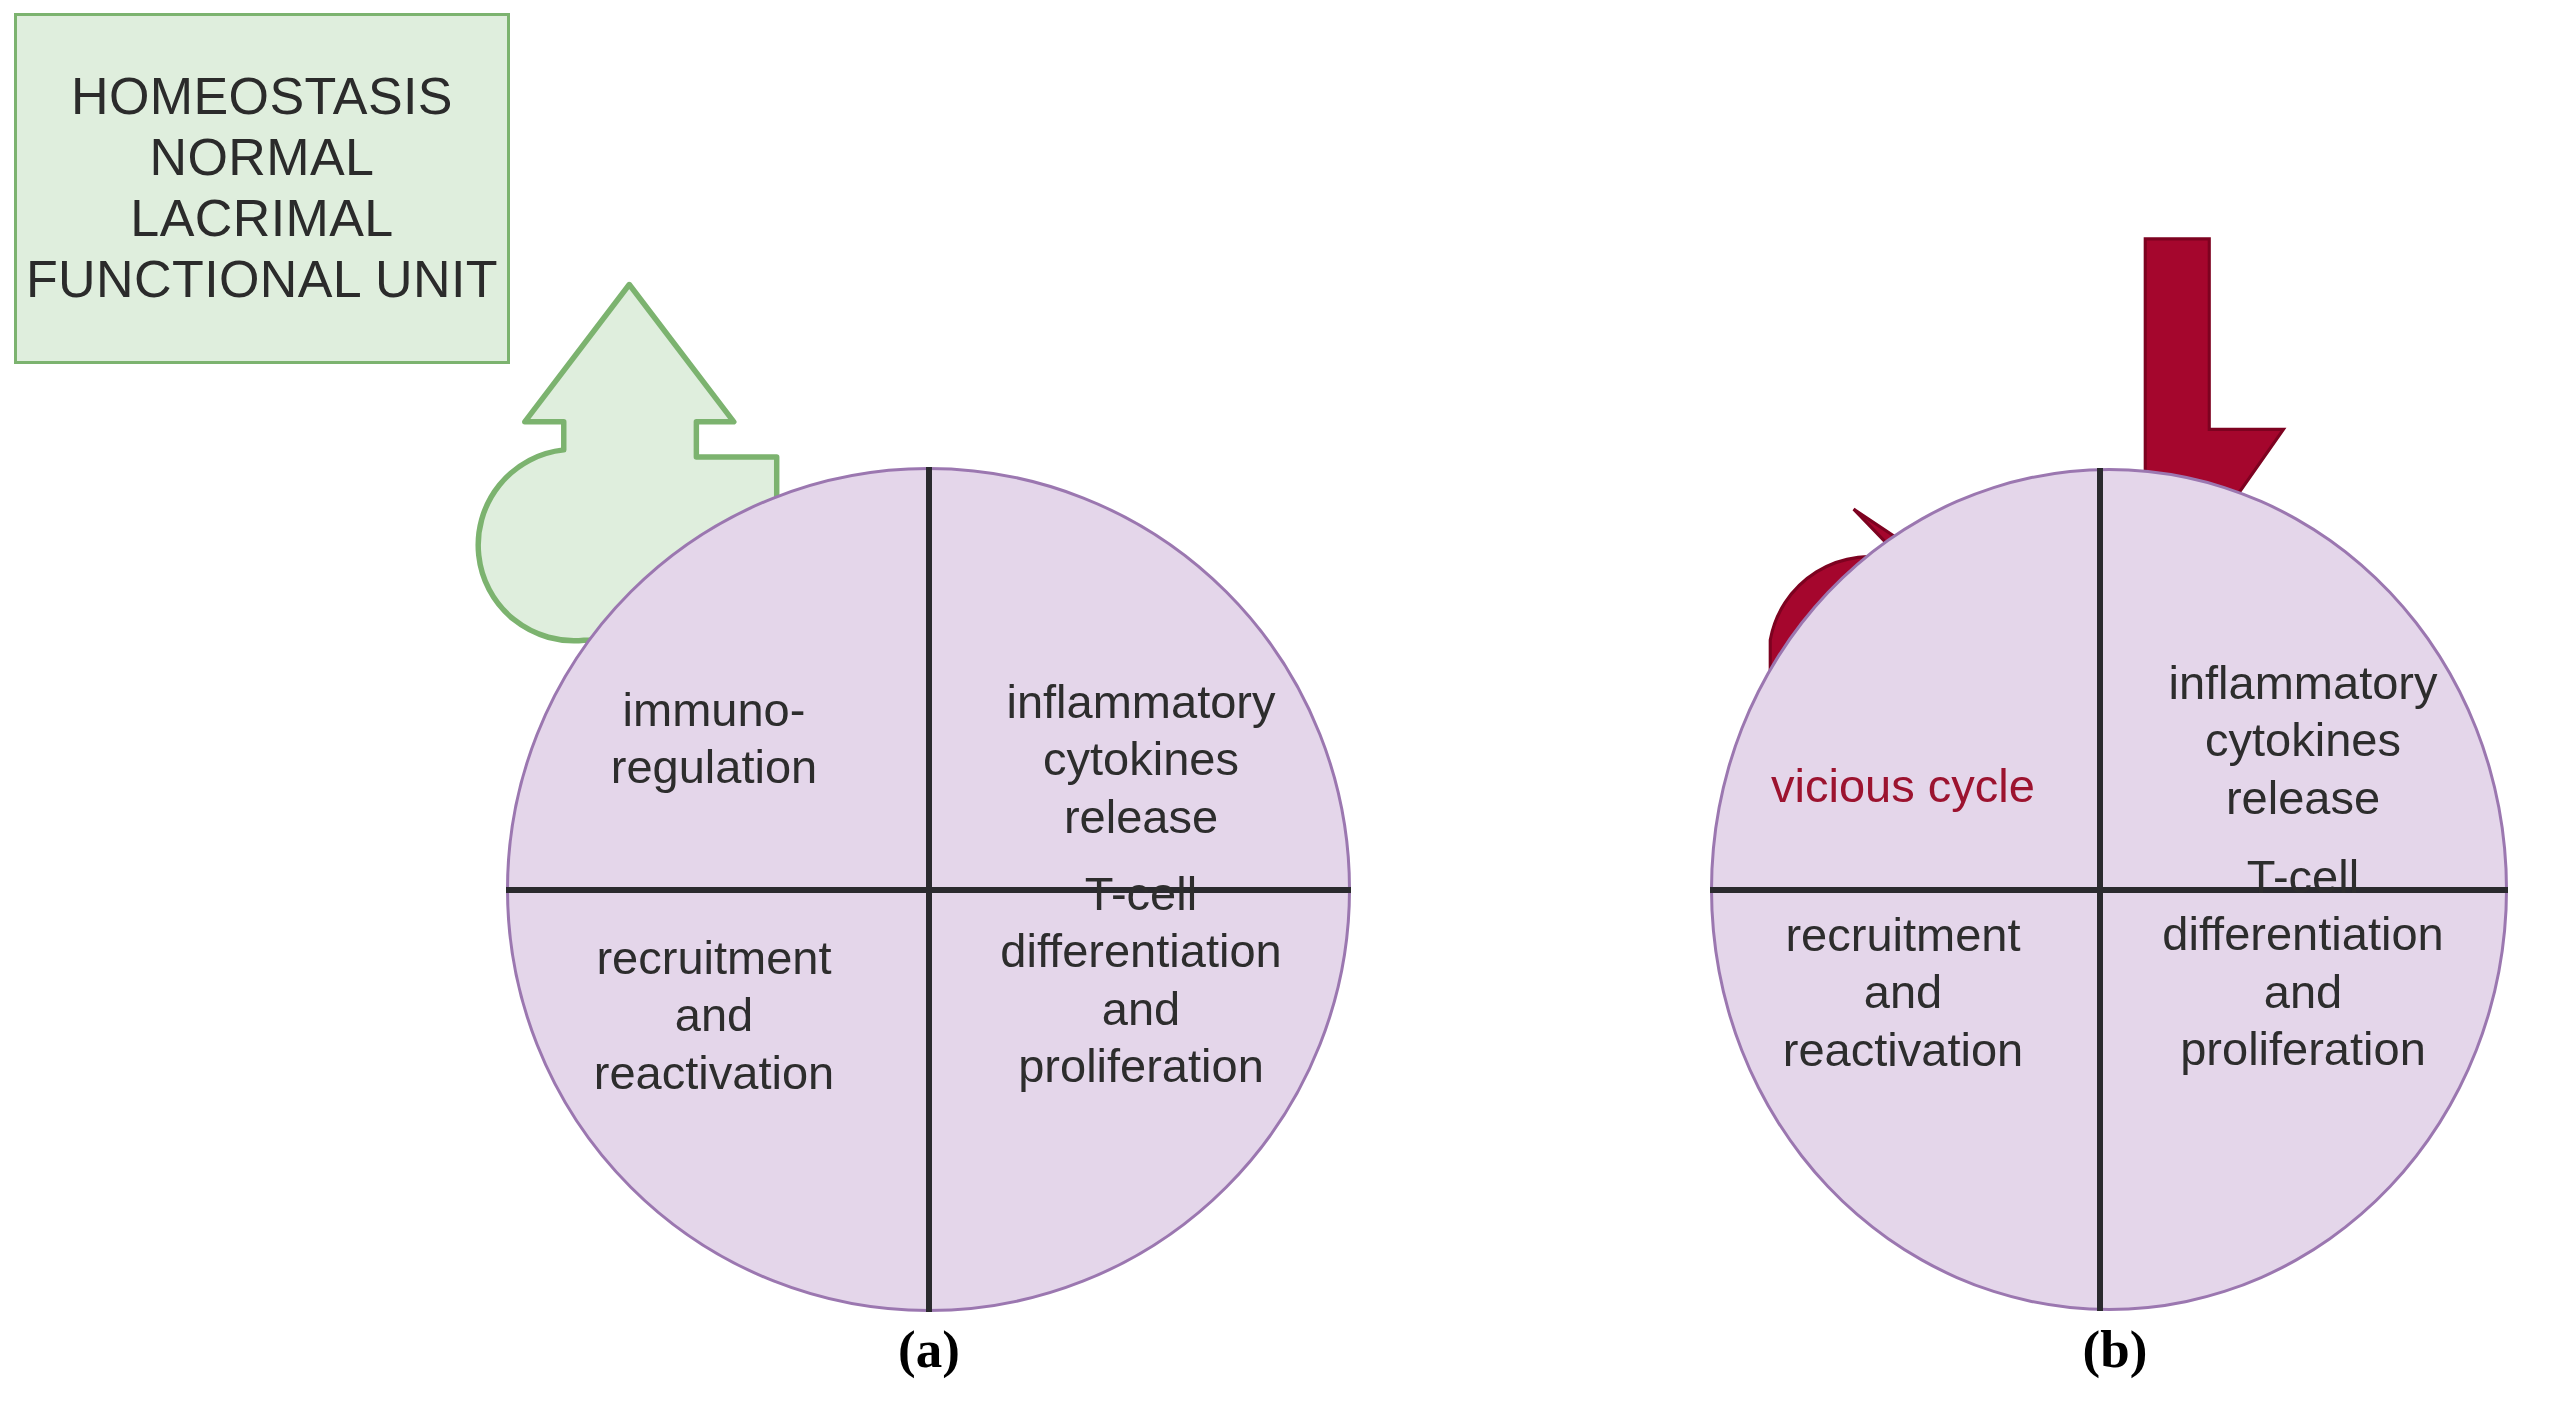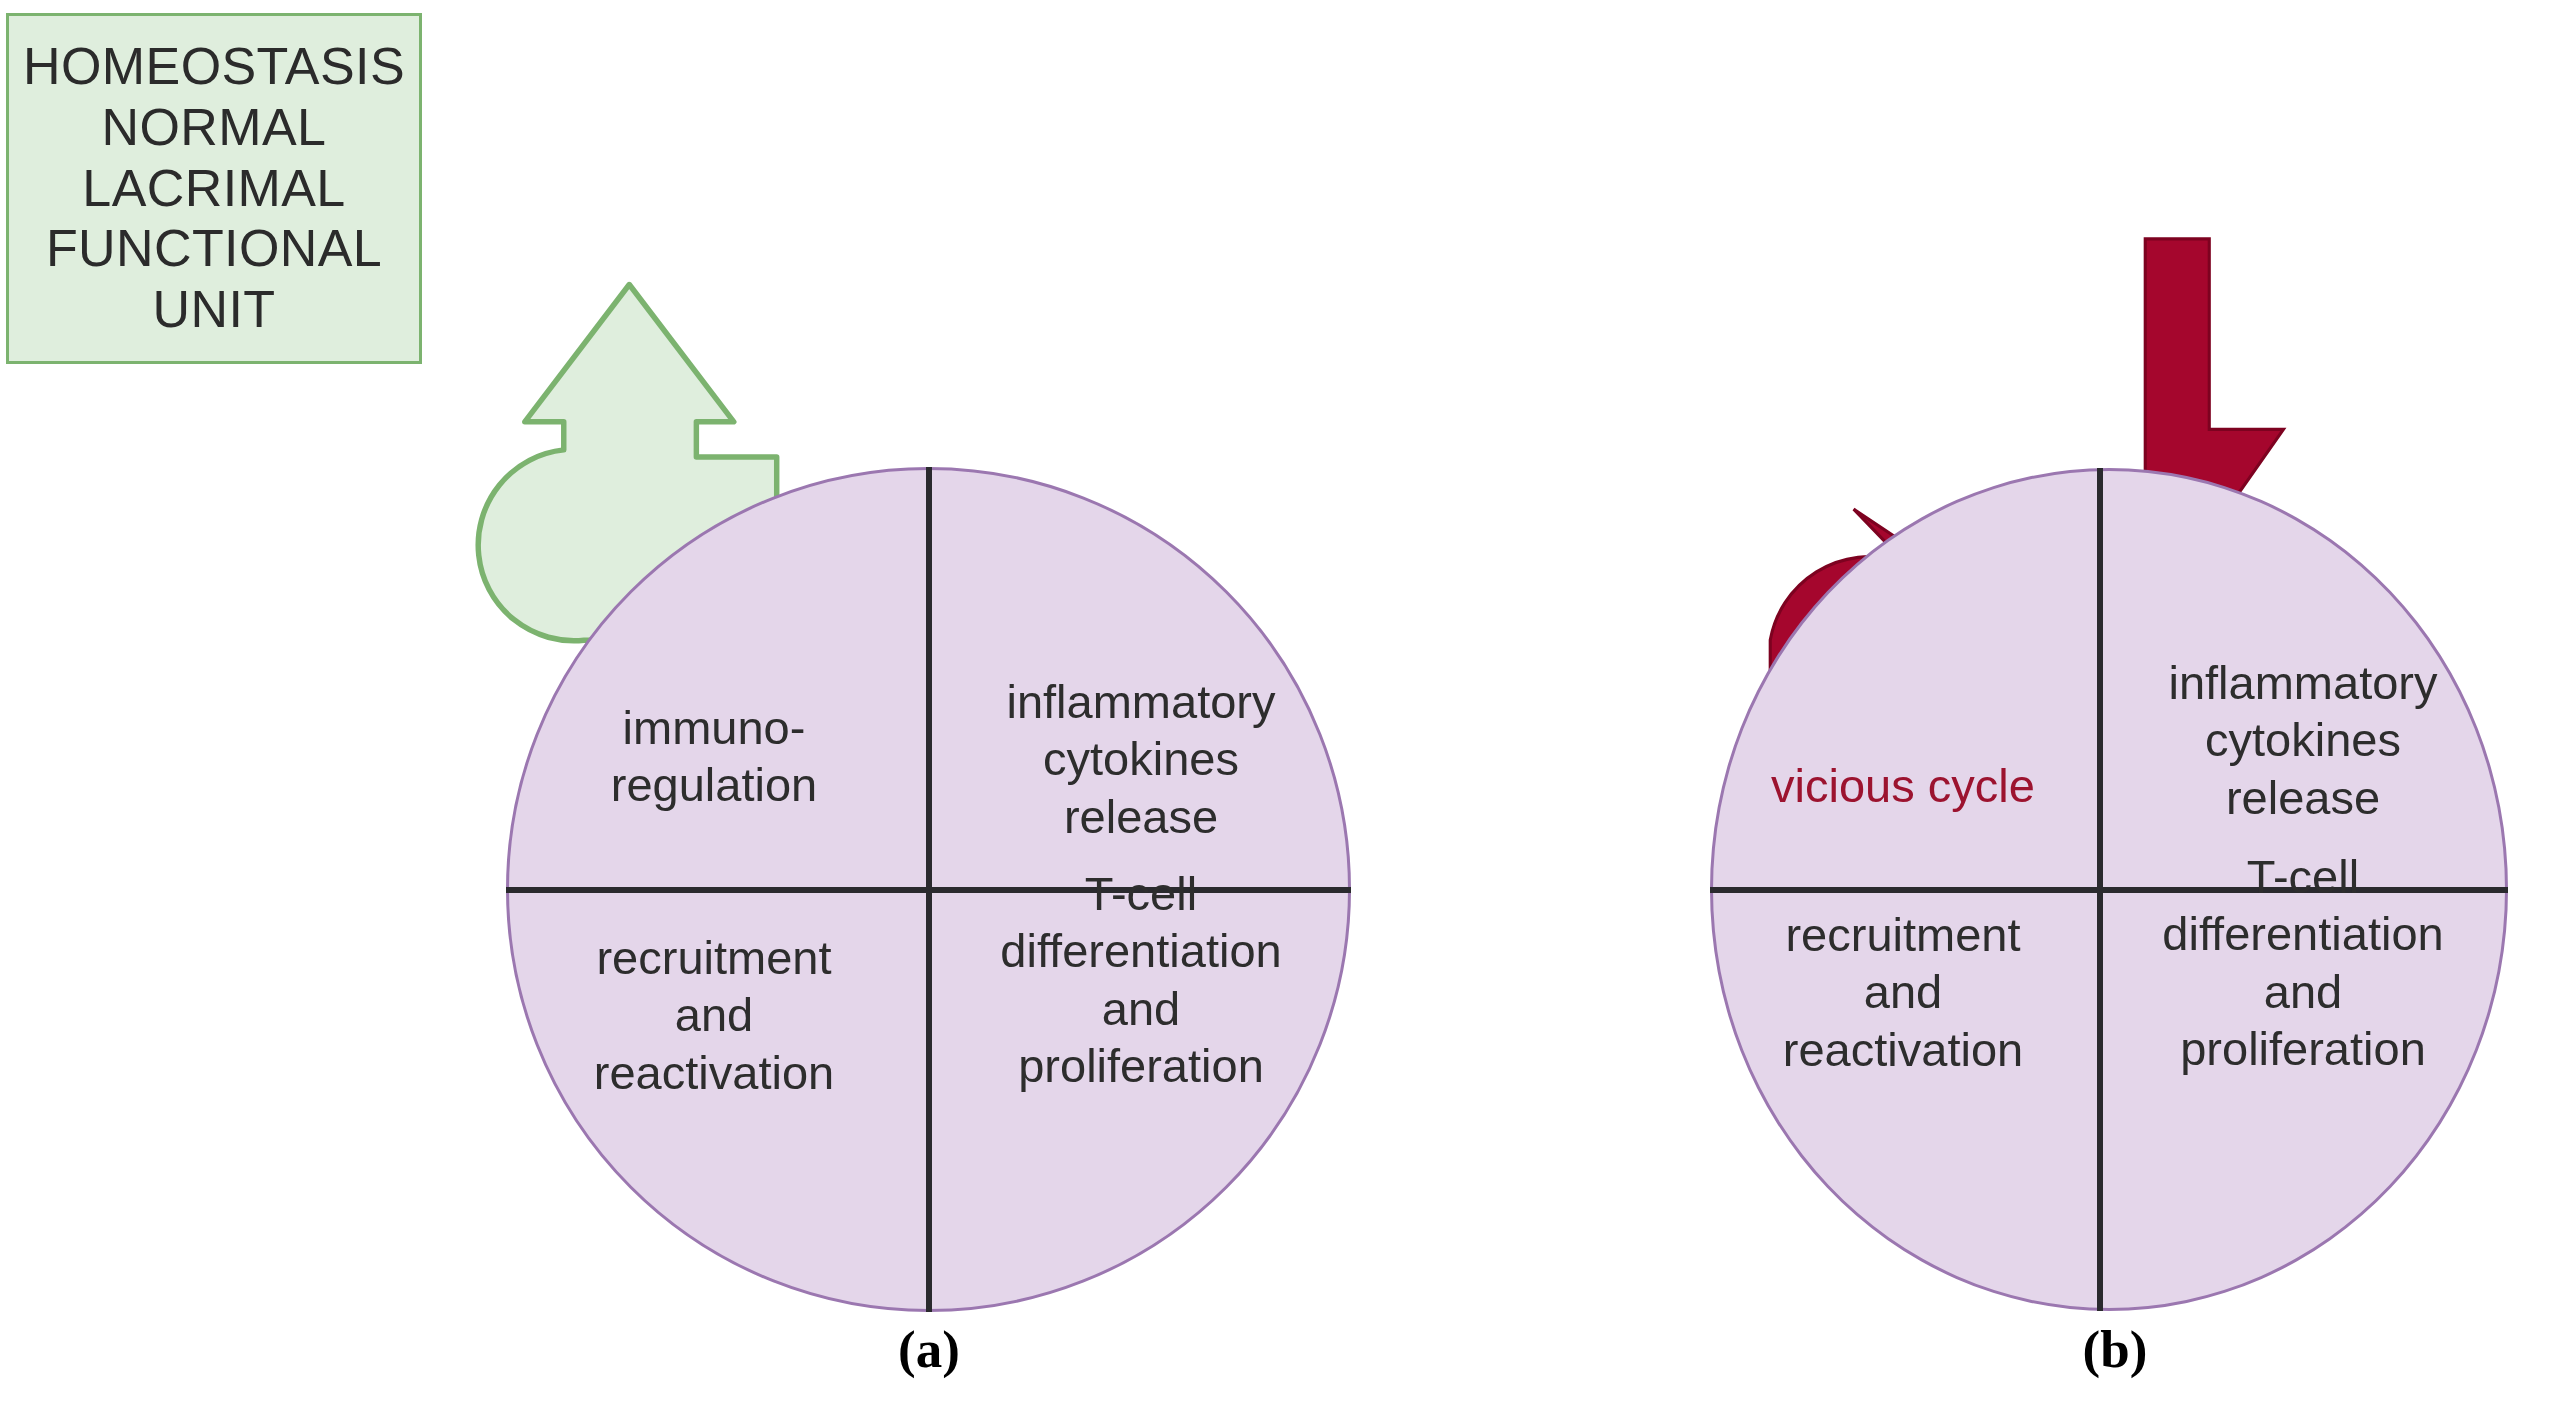--- a/index.html
+++ b/index.html
@@ -12,23 +12,23 @@
     width: 2576px;
     height: 1424px;
     background: #ffffff;
     overflow: hidden;
     font-family: "Liberation Sans", sans-serif;
   }
 
   
   .homeo-box {
     position: absolute;
-    left: 6px;
+    left: 14px;
     top: 12.5px;
-    width: 416px;
+    width: 496px;
     height: 351px;
     background: #dfeedd;
     border: 3.9px solid #7cb36f;
     box-sizing: border-box;
     display: flex;
     align-items: center;
     justify-content: center;
   }
   .homeo-text {
     text-align: center;
@@ -69,21 +69,21 @@
     text-align: center;
     font-size: 47px;
     line-height: 1.22;
     color: #2d2d2d;
     white-space: pre-line;
     font-family: "Liberation Sans", sans-serif;
   }
   .quad-label.red { color: #9c132f; }
 
   
-  #a-q-tl { left: 507px; top: 699px; width: 414px; }
+  #a-q-tl { left: 507px; top: 681px; width: 414px; }
   #a-q-tr { left: 934px; top: 673px; width: 414px; }
   #a-q-bl { left: 507px; top: 929px; width: 414px; }
   #a-q-br { left: 934px; top: 865px; width: 414px; }
 
   
   #b-q-tl { left: 1711px; top: 757px; width: 384px; }
   #b-q-tr { left: 2103px; top: 654px; width: 400px; }
   #b-q-bl { left: 1711px; top: 906px; width: 384px; }
   #b-q-br { left: 2103px; top: 848px; width: 400px; }
 

